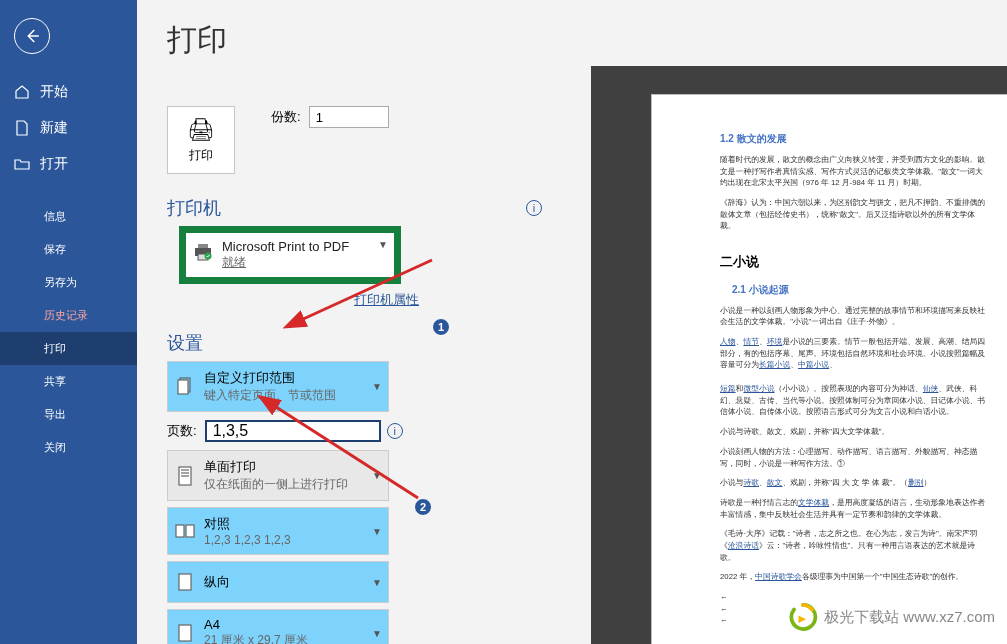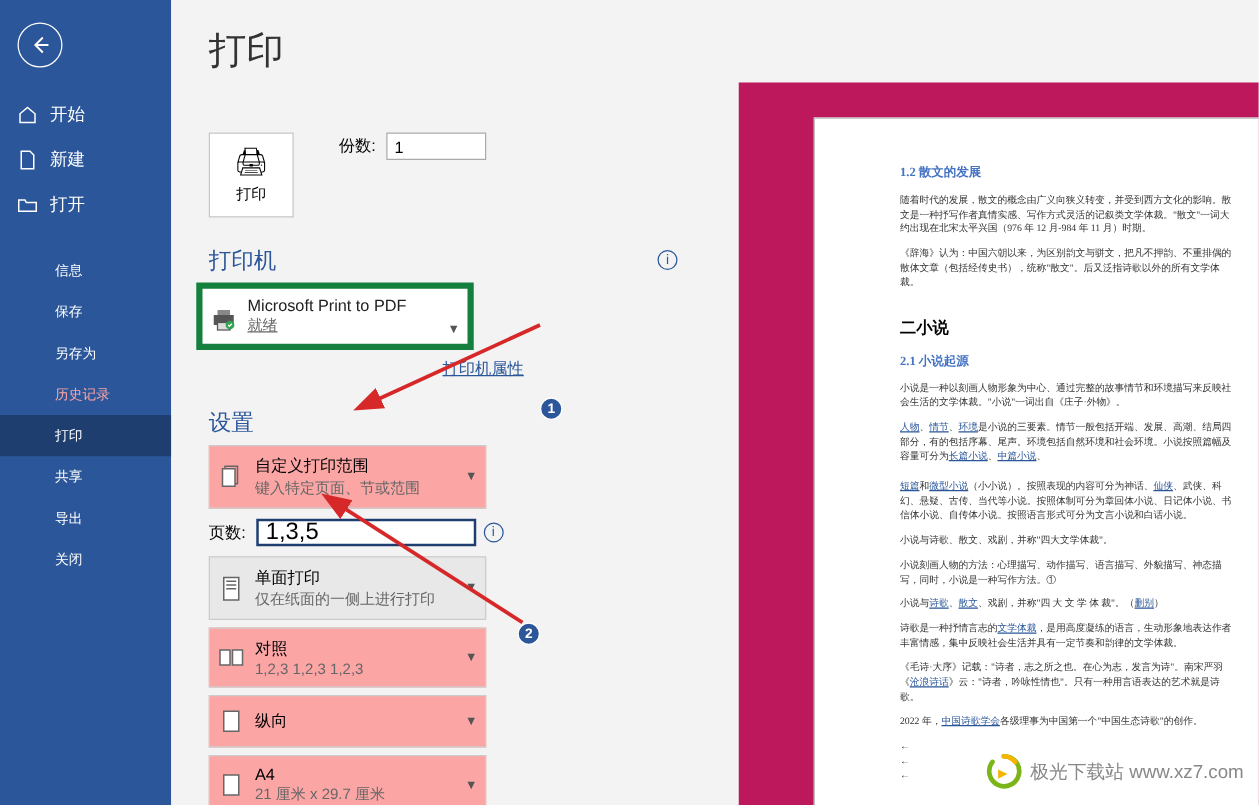--- a/index.html
+++ b/index.html
@@ -17,45 +17,45 @@
 .page-title { font-size: 30px; font-weight: 300; color: #333; padding: 20px 0 0 30px; }
 .print-zone { padding: 45px 0 0 30px; display: flex; }
 .print-btn { width: 68px; height: 68px; border: 1px solid #c5c5c5; background: #fff; display: flex; flex-direction: column; align-items: center; justify-content: center; cursor: pointer; }
 .print-btn-icon { font-size: 22px; }
 .print-btn-label { font-size: 12px; margin-top: 4px; }
 .copies { margin-left: 36px; display: flex; align-items: flex-start; }
 .copies-label { font-size: 13px; margin-right: 8px; margin-top: 2px; }
 .copies-input { width: 80px; height: 22px; border: 1px solid #aaa; padding: 0 6px; font-size: 13px; }
 .section-title { color: #2b579a; font-size: 18px; font-weight: 400; padding: 22px 0 6px 30px; display: flex; align-items: center; width: 405px; justify-content: space-between; }
 .info-icon { width: 16px; height: 16px; border: 1.2px solid #2b579a; border-radius: 50%; display: inline-flex; align-items: center; justify-content: center; font-size: 11px; color: #2b579a; }
-.dropdown { width: 222px; margin-left: 20px; border: 5px solid #15803d; background: #fff; display: flex; align-items: flex-end; padding: 4px 6px; cursor: pointer; position: relative; }
+.dropdown { width: 222px; margin-left: 42px; border: 7px solid #15803d; background: #fff; display: flex; align-items: flex-start; padding: 4px 6px; cursor: pointer; position: relative; }
 .dropdown.tall { padding: 6px 6px; }
 .dd-icon { width: 22px; height: 26px; margin-right: 8px; display: flex; align-items: center; justify-content: center; font-size: 16px; }
 .dd-text { flex: 1; }
 .dd-line1 { font-size: 13px; color: #222; }
 .dd-line2 { font-size: 12px; color: #666; text-decoration: underline; }
 .dd-chev { font-size: 10px; color: #555; }
 .printer-props { text-align: right; width: 252px; margin-left: 30px; margin-top: 6px; }
 .printer-props a { color: #2b579a; font-size: 13px; text-decoration: underline; cursor: pointer; }
 .pages-row { display: flex; align-items: center; margin: 8px 0 8px 30px; }
 .pages-label { font-size: 13px; margin-right: 8px; }
-.pages-input { width: 176px; height: 22px; border: 2px solid #1e3e70; padding: 0 6px; font-size: 19px; }
+.pages-input { width: 176px; height: 22px; border: 2px solid #1e3e70; padding: 0 6px; font-size: 16px; }
 .pages-info { margin-left: 6px; }
-.setting-box { width: 222px; margin-left: 30px; border: 1px solid #ccc; background: #fca5a5; display: flex; align-items: center; padding: 7px 6px; cursor: pointer; margin-top: 6px; }
+.setting-box { width: 222px; margin-left: 30px; border: 1px solid #ccc; background: #7dd3fc; display: flex; align-items: center; padding: 7px 6px; cursor: pointer; margin-top: 6px; }
 .setting-box.shaded { background: #e8e8e8; }
 .sb-icon { width: 22px; height: 26px; margin-right: 8px; display: flex; align-items: center; justify-content: center; }
 .sb-text { flex: 1; }
 .sb-line1 { font-size: 13px; }
 .sb-line2 { font-size: 12px; color: #666; }
 .sb-chev { font-size: 10px; color: #555; }
-.preview { position: absolute; left: 454px; top: 66px; right: 0; bottom: 0; background: #be185d; font-family: Liberation Serif, serif; }
+.preview { position: absolute; left: 454px; top: 66px; right: 0; bottom: 0; background: #404040; }
 .page { position: absolute; left: 60px; top: 28px; width: 398px; height: 560px; background: #fff; border: 1px solid #bbb; padding: 28px 60px 30px 68px; font-size: 7.8px; color: #333; line-height: 1.5; }
 .h12 { color: #4472c4; font-size: 10px; font-weight: bold; margin: 8px 0; }
 .h2 { color: #000; font-size: 13px; font-weight: bold; margin: 20px 0 10px; }
-.h21 { color: #4472c4; font-size: 10px; font-weight: bold; margin: 10px 0 8px; }
+.h21 { color: #4472c4; font-size: 10px; font-weight: bold; margin: 10px 12px 8px; }
 .para { margin-bottom: 8px; }
 .lnk { color: #2b579a; text-decoration: underline; }
 .annotations { position: absolute; left: 0; top: 0; width: 100%; height: 100%; pointer-events: none; z-index: 50; }
 .circle-num { position: absolute; width: 18px; height: 18px; border-radius: 50%; background: #2b579a; color: #fff; font-size: 11px; display: flex; align-items: center; justify-content: center; font-weight: bold; border: 1.5px solid #fff; }
 .watermark { position: absolute; right: 12px; bottom: 12px; display: flex; align-items: center; font-size: 15px; color: #888; z-index: 60; }
 .wm-logo { width: 30px; height: 30px; margin-right: 6px; }
 </style>
 </head>
 <body>
 

